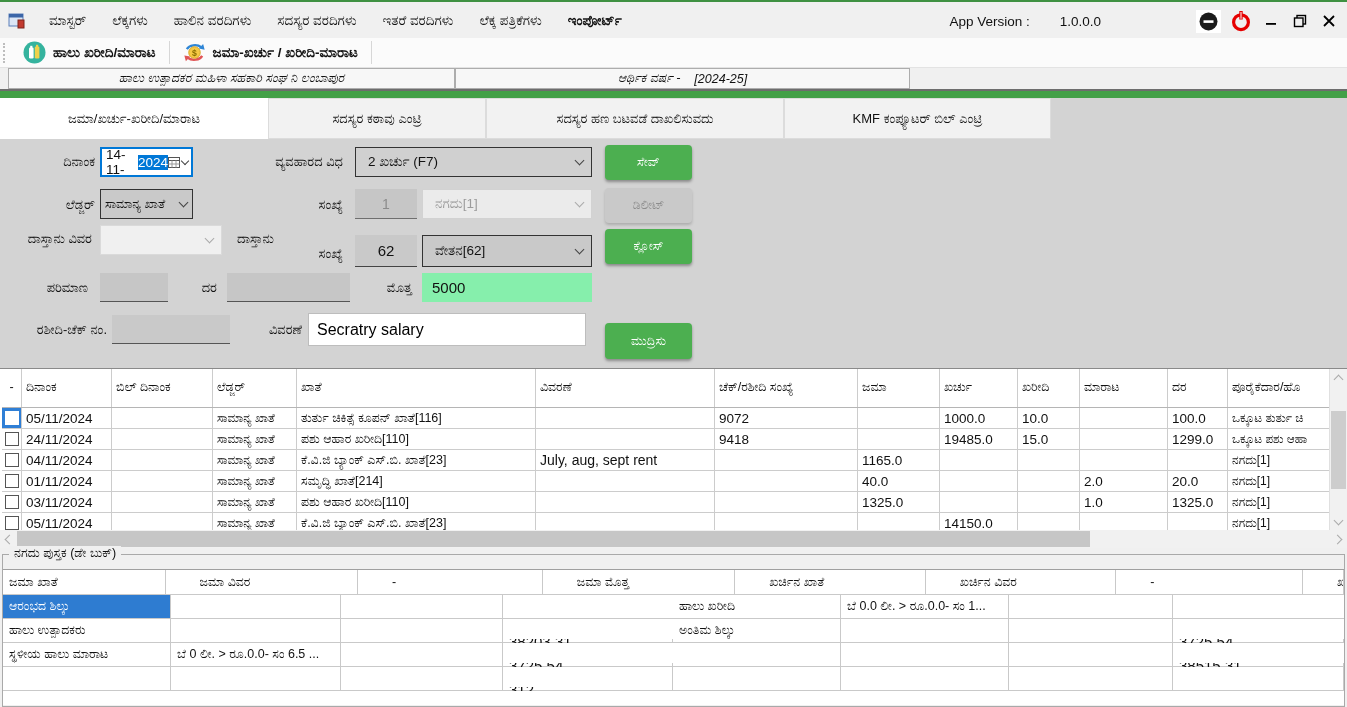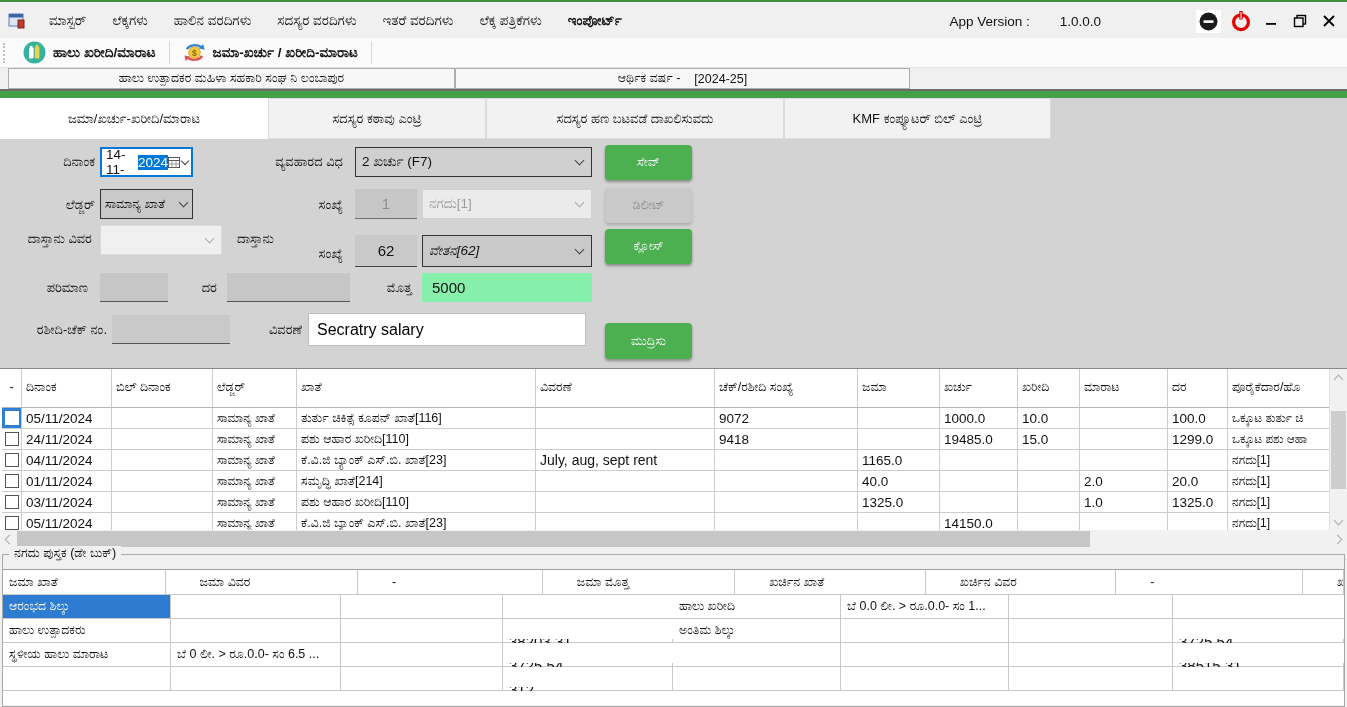--- a/index.html
+++ b/index.html
@@ -15,32 +15,32 @@
   .winicons{display:flex;align-items:center;gap:9px;margin-right:8px;}
   .iconbox{background:#fff;padding:1px 2px;display:flex;align-items:center;}
   .wc{display:flex;align-items:center;justify-content:center;width:20px;height:22px;}
   
   .toolbar{position:absolute;top:36px;left:0;right:0;height:29px;background:#fbfbfb;border-bottom:1px solid #e3e3e3;display:flex;align-items:center;}
   .grip{width:3px;height:20px;border-left:2px dotted #bdbdbd;margin:0 5px 0 3px;}
   .tbtn{display:flex;align-items:center;gap:7px;padding:0 10px;height:27px;font-size:13.5px;font-weight:bold;white-space:nowrap;}
   .tsep{width:1px;height:23px;background:#d7d7d7;margin:0 3px;}
   
   .hpanel{position:absolute;top:66px;height:21px;border:1px solid #adadad;background:#f7f7f7;
-          display:flex;align-items:center;justify-content:center;font-size:12.5px;box-sizing:border-box;gap:14px;white-space:nowrap;}
+          display:flex;align-items:center;justify-content:center;font-size:12.5px;box-sizing:border-box;gap:14px;white-space:nowrap;font-style:italic;}
   .greenline{position:absolute;top:87px;left:0;right:0;height:9px;background:#43a047;border-top:2px solid #6d6d6d;box-sizing:border-box;}
   
   .tabs{position:absolute;top:96px;left:0;right:0;height:41px;background:#d3d3d3;display:flex;}
   .tab{height:41px;display:flex;align-items:center;justify-content:center;font-size:13px;
        background:#f2f2f2;border:1px solid #dcdcdc;box-sizing:border-box;white-space:nowrap;}
   .tab.active{background:#ffffff;border:none;}
   
   .form{position:absolute;top:137px;left:0;right:0;height:229px;background:#d3d3d3;}
   .lbl{position:absolute;font-size:13px;text-align:right;white-space:nowrap;}
   .fld{position:absolute;box-sizing:border-box;}
-  .dd{display:flex;align-items:center;padding:0 8px 0 6px;font-size:13.5px;white-space:nowrap;overflow:hidden;}
+  .dd{display:flex;align-items:center;padding:0 8px 0 12px;font-size:13.5px;white-space:nowrap;overflow:hidden;}
   .chv{display:inline-block;width:6px;height:6px;border-right:1.6px solid #444;border-bottom:1.6px solid #444;flex:none;}
   .chv.down{transform:rotate(45deg);margin-top:-3px;}
   .chv.up{transform:rotate(-135deg);margin-bottom:-3px;}
   .chv.left{transform:rotate(135deg);margin-left:2px;}
   .chv.right{transform:rotate(-45deg);margin-right:2px;}
   .chv.dim{border-color:#aaa;}
   .spacer{flex:1;}
   #lbl-date{left:8px;top:15px;width:87px;}
   #date-field{left:100px;top:8px;width:93px;height:30px;background:#fff;border:2px solid #0078d7;
               display:flex;align-items:center;padding:0 3px 0 4px;font-size:13.5px;}
@@ -57,21 +57,21 @@
   #in-num1{left:355px;top:50px;width:62px;height:30px;background:#c6c6c6;color:#8b8b8b;
            border-bottom:1px solid #6f6f6f;text-align:center;font-size:14px;line-height:30px;}
   #dd-acct1{left:422px;top:50px;width:170px;height:30px;background:#ebebeb;border:1px solid #d2d2d2;color:#9c9c9c;}
   #btn-delete{left:605px;top:49px;width:87px;height:35px;}
   #lbl-stockdtl{left:0px;top:92px;width:92px;}
   #dd-stock{left:100px;top:86px;width:122px;height:30px;background:#f0f0f0;border:1px solid #dadada;color:#adadad;}
   #lbl-stock{left:237px;top:92px;width:70px;text-align:left;}
   #lbl-num2{left:288px;top:107px;width:55px;}
   #in-num2{left:355px;top:96px;width:62px;height:32px;background:#c9c9c9;color:#111;
            border-bottom:1px solid #444;text-align:center;font-size:15px;line-height:32px;}
-  #dd-acct2{left:422px;top:96px;width:170px;height:32px;background:#c9c9c9;border:1px solid #333;font-style:italic;}
+  #dd-acct2{left:422px;top:96px;width:170px;height:32px;background:#c9c9c9;border:1px solid #333;}
   #btn-close{left:605px;top:90px;width:87px;height:35px;}
   #lbl-qty{left:8px;top:141px;width:80px;}
   #in-qty{left:100px;top:134px;width:68px;height:29px;background:#c6c6c6;border-bottom:1px solid #555;}
   #lbl-rate{left:183px;top:141px;width:34px;}
   #in-rate{left:227px;top:134px;width:123px;height:29px;background:#c6c6c6;border-bottom:1px solid #555;}
   #lbl-amt{left:368px;top:141px;width:44px;}
   #in-amt{left:422px;top:134px;width:170px;height:29px;background:#86efac;font-size:15px;padding-left:10px;line-height:29px;}
   #lbl-receipt{left:8px;top:183px;width:99px;}
   #in-receipt{left:112px;top:176px;width:118px;height:29px;background:#c9c9c9;border-bottom:1px solid #555;}
   #lbl-desc{left:248px;top:183px;width:54px;}

